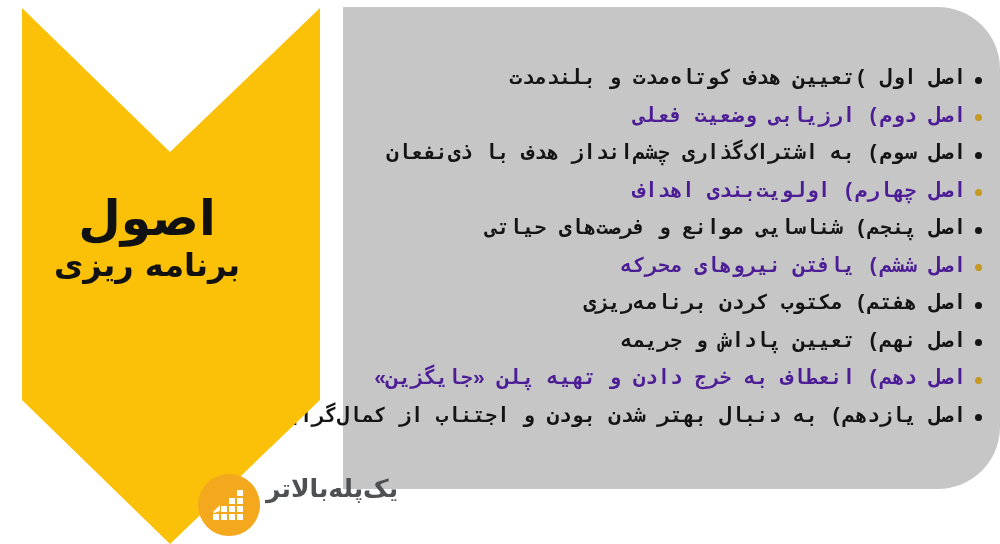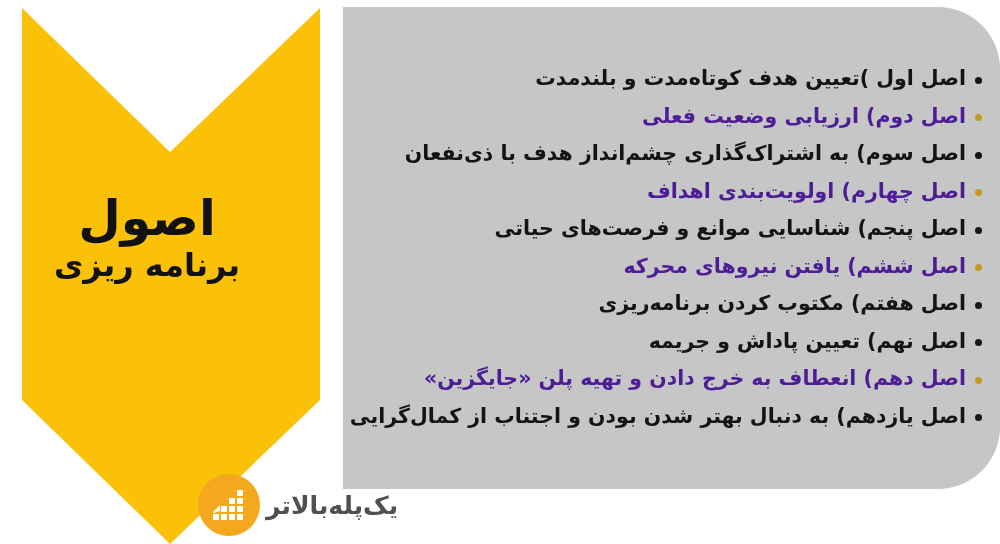--- a/index.html
+++ b/index.html
@@ -89,21 +89,21 @@
     letter-spacing: 0px;
   }
 
   .tone-dark .bullet { background: #141414; }
   .tone-dark .principle-text { color: #141414; }
 
   .tone-gold .bullet { background: #c59a1e; }
   .tone-gold .principle-text { color: #4c1d95; }
 
   
-  .principle-item { justify-content: flex-start; }
+  .principle-item { justify-content: flex-start; font-family: Liberation Mono, monospace; }
   .row-inner {
     display: flex;
     flex-direction: row;
     align-items: center;
   }
 
   
   .chevron {
     position: absolute;
     left: 0;
@@ -143,21 +143,21 @@
   }
 
   
   .brand {
     position: absolute;
     left: 190px;
     top: 474px;
     height: 62px;
     display: flex;
     flex-direction: row;
-    align-items: center;
+    align-items: flex-start;
     direction: rtl;
   }
 
   .brand-mark {
     width: 62px;
     height: 62px;
     border-radius: 50%;
     background: #f4a81d;
     position: relative;
     flex: 0 0 auto;

